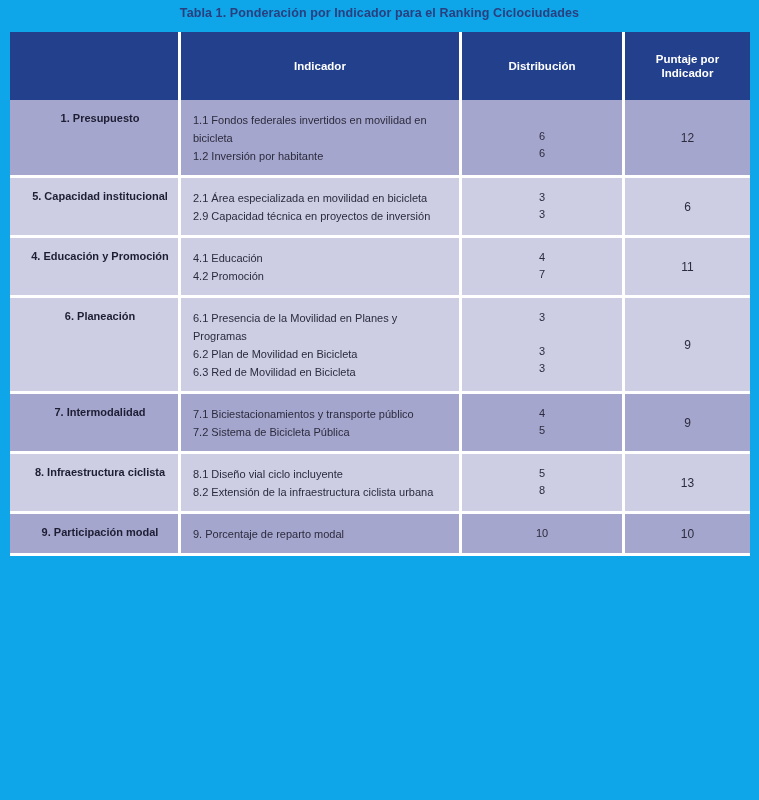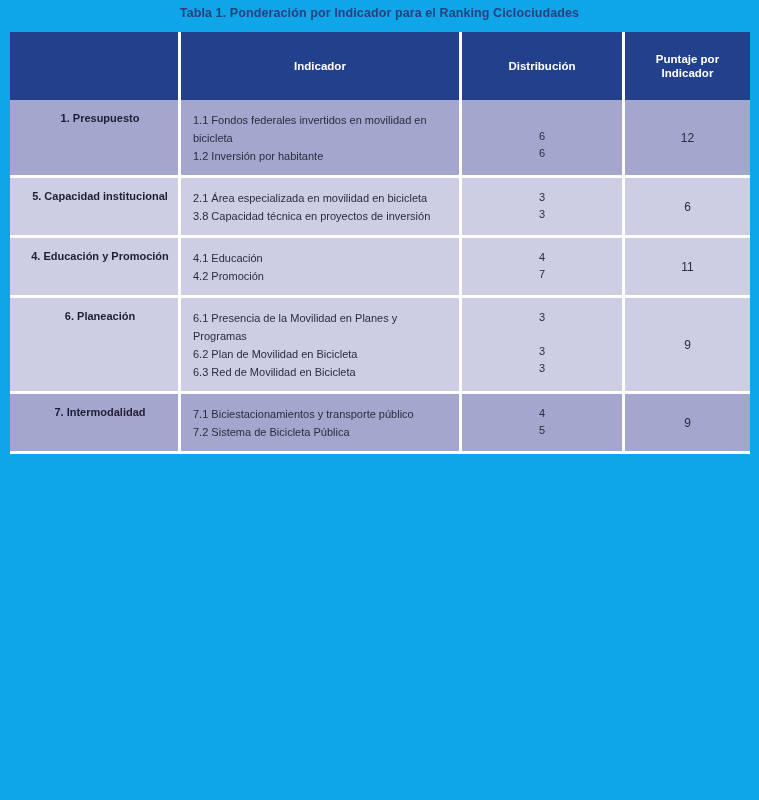--- a/index.html
+++ b/index.html
@@ -156,21 +156,21 @@
               </div>
             </td>
             <td class="punt last">
               <div class="punt-center">12</div>
             </td>
           </tr>
           <tr class="shade-light">
             <td class="cat">5. Capacidad institucional</td>
             <td class="ind">
               <div class="ind-line">2.1 Área especializada en movilidad en bicicleta</div>
-              <div class="ind-line">3.8 Capacidad técnica en proyectos de inversión</div>
+              <div class="ind-line">2.9 Capacidad técnica en proyectos de inversión</div>
             </td>
             <td class="dist">
               <div class="val-stack">
                 <div class="val">3</div>
                 <div class="val">3</div>
               </div>
             </td>
             <td class="punt last">
               <div class="punt-center">6</div>
             </td>
@@ -219,17 +219,47 @@
             <td class="dist">
               <div class="val-stack">
                 <div class="val">4</div>
                 <div class="val">5</div>
               </div>
             </td>
             <td class="punt last">
               <div class="punt-center">9</div>
             </td>
           </tr>
+          <tr class="shade-light">
+            <td class="cat">8. Infraestructura ciclista</td>
+            <td class="ind">
+              <div class="ind-line">8.1 Diseño vial ciclo incluyente</div>
+              <div class="ind-line">8.2 Extensión de la infraestructura ciclista urbana</div>
+            </td>
+            <td class="dist">
+              <div class="val-stack">
+                <div class="val">5</div>
+                <div class="val">8</div>
+              </div>
+            </td>
+            <td class="punt last">
+              <div class="punt-center">13</div>
+            </td>
+          </tr>
+          <tr class="shade-dark">
+            <td class="cat">9. Participación modal</td>
+            <td class="ind">
+              <div class="ind-line">9. Porcentaje de reparto modal</div>
+            </td>
+            <td class="dist">
+              <div class="val-stack">
+                <div class="val">10</div>
+              </div>
+            </td>
+            <td class="punt last">
+              <div class="punt-center">10</div>
+            </td>
+          </tr>
         </tbody>
     </table>
   </div>
 
 </div>
 
 </body></html>

